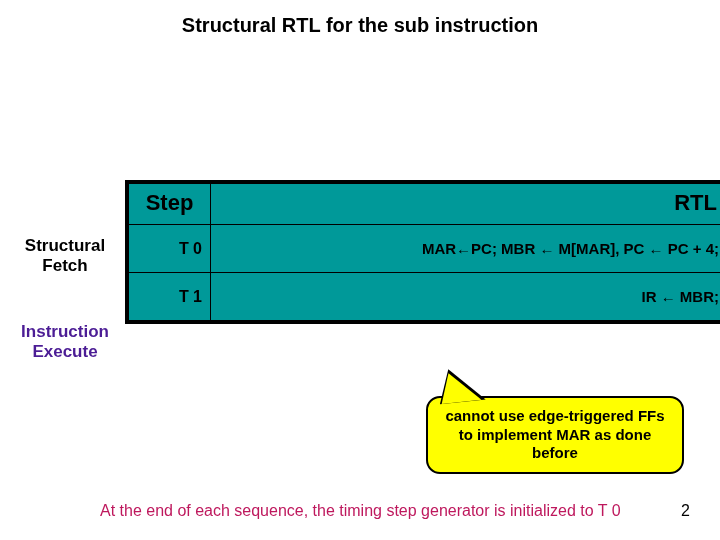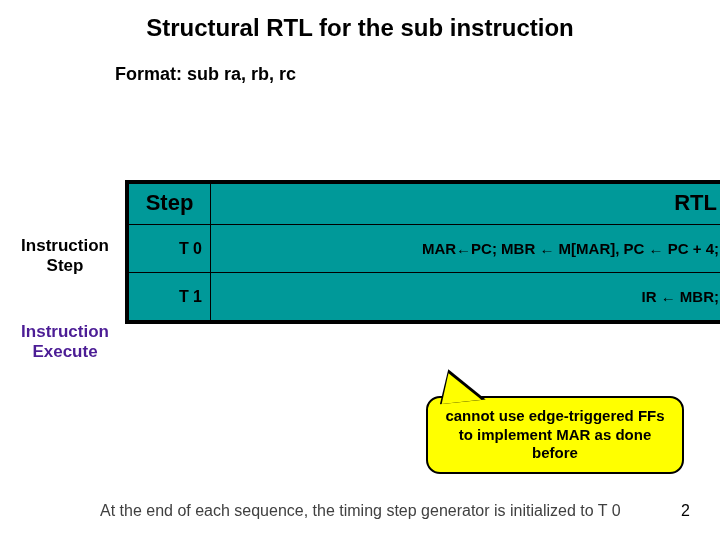--- a/index.html
+++ b/index.html
@@ -9,21 +9,21 @@
     font-family: Arial, Helvetica, sans-serif;
     position: relative;
   }
   .slide {
     width: 720px;
     height: 540px;
     position: relative;
     padding-top: 14px;
   }
   .title {
-    font-size: 24px;
+    font-size: 20px;
     font-weight: bold;
     text-align: center;
     color: #000;
     line-height: 1.15;
     padding: 0 24px;
   }
   .subtitle {
     font-size: 25px;
     font-weight: bold;
     text-align: center;
@@ -147,37 +147,36 @@
     left: 0;
     bottom: 20px;
     width: 100%;
     padding: 0 30px 0 100px;
     display: flex;
     justify-content: space-between;
     align-items: flex-end;
   }
   .footer-text {
     font-size: 16px;
-    color: #404040;
+    color: #be185d;
   }
   .page-num {
     font-size: 16px;
     color: #000;
   }
 </style>
 </head>
 <body>
 
 <div class="slide">
 
   <div class="title">Structural RTL for the sub instruction</div>
 
-  <div class="format">Format:  sub ra, rb, rc</div>
-
-  <div class="label-fetch">Instruction Step</div>
+
+  <div class="label-fetch">Structural Fetch</div>
   <div class="label-execute">Instruction Execute</div>
 
   <div class="table-wrap">
     <table class="table">
       <thead>
         <tr>
           <th class="step-col">Step</th>
           <th>RTL</th>
         </tr>
       </thead>

